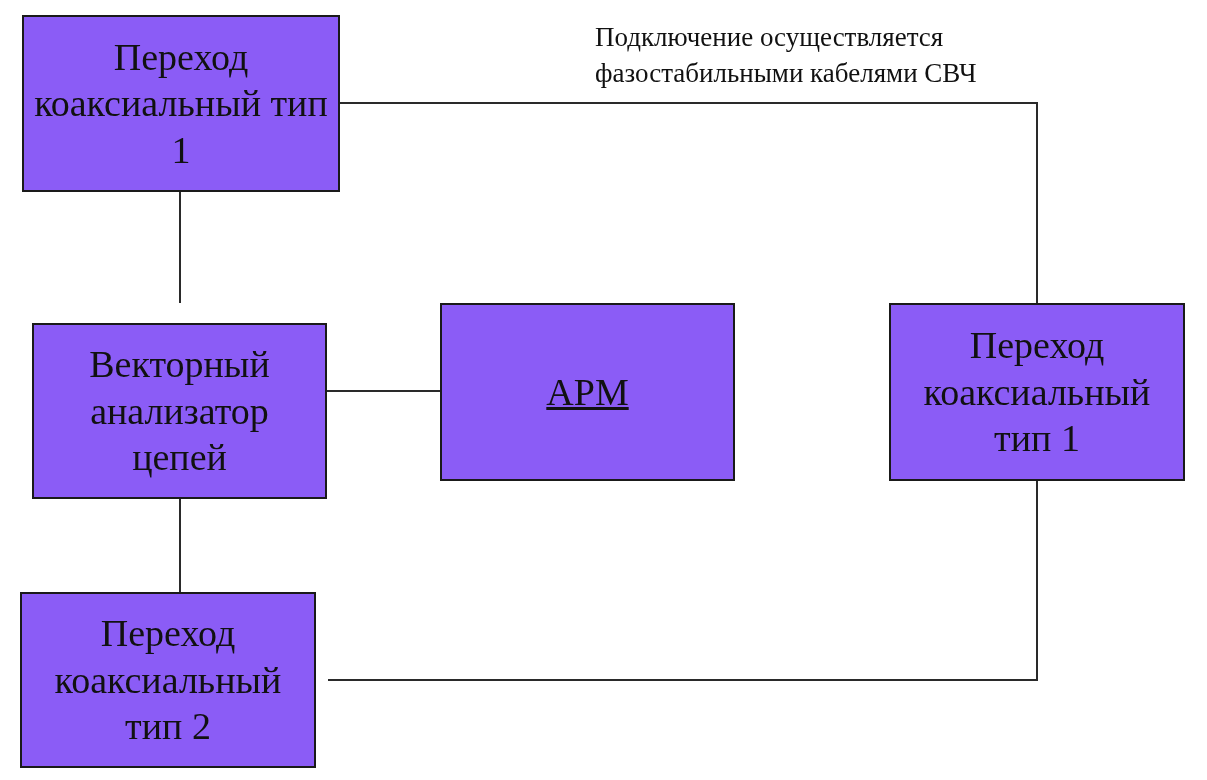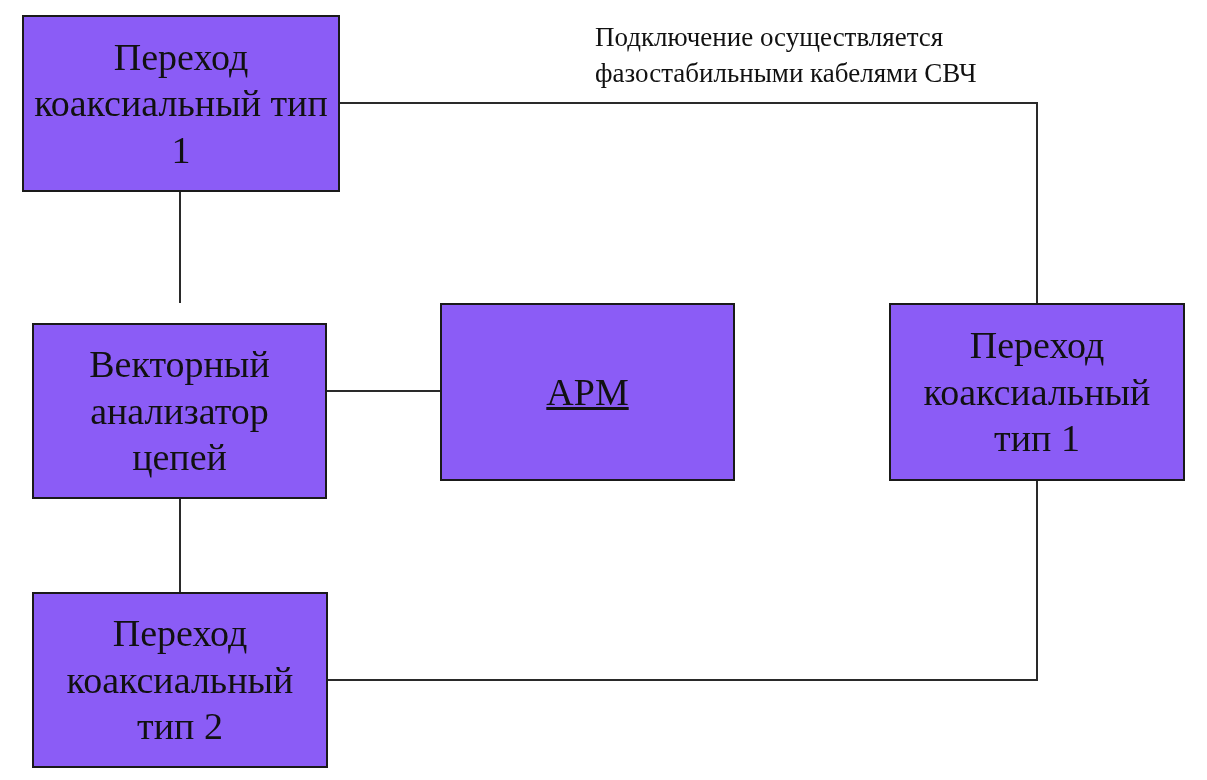--- a/index.html
+++ b/index.html
@@ -45,21 +45,21 @@
     line-height: 1.33;
     color: #111111;
     z-index: 3;
   }
 
   
   #blk-adapter-top    { left: 22px;  top: 15px;  width: 318px; height: 177px; }
   #blk-vna            { left: 32px;  top: 303px; width: 295px; height: 176px; margin-top: 20px; }
   #blk-arm            { left: 440px; top: 303px; width: 295px; height: 178px; text-decoration: underline; }
   #blk-adapter-right  { left: 889px; top: 303px; width: 296px; height: 178px; }
-  #blk-adapter-bottom { left: 32px;  top: 592px; width: 296px; height: 176px; }
+  #blk-adapter-bottom { left: 20px;  top: 592px; width: 296px; height: 176px; }
 
   
   #conn-top-to-vna       { left: 179px;  top: 192px; width: 2px;   height: 111px; }
   #conn-vna-to-bottom    { left: 179px;  top: 479px; width: 2px;   height: 113px; }
   #conn-vna-to-arm       { left: 327px;  top: 390px; width: 113px; height: 2px; }
   #conn-top-right-h      { left: 340px;  top: 102px; width: 698px; height: 2px; }
   #conn-top-right-v      { left: 1036px; top: 102px; width: 2px;   height: 201px; }
   #conn-right-bottom-v   { left: 1036px; top: 481px; width: 2px;   height: 200px; }
   #conn-right-bottom-h   { left: 328px;  top: 679px; width: 710px; height: 2px; }
 </style>

